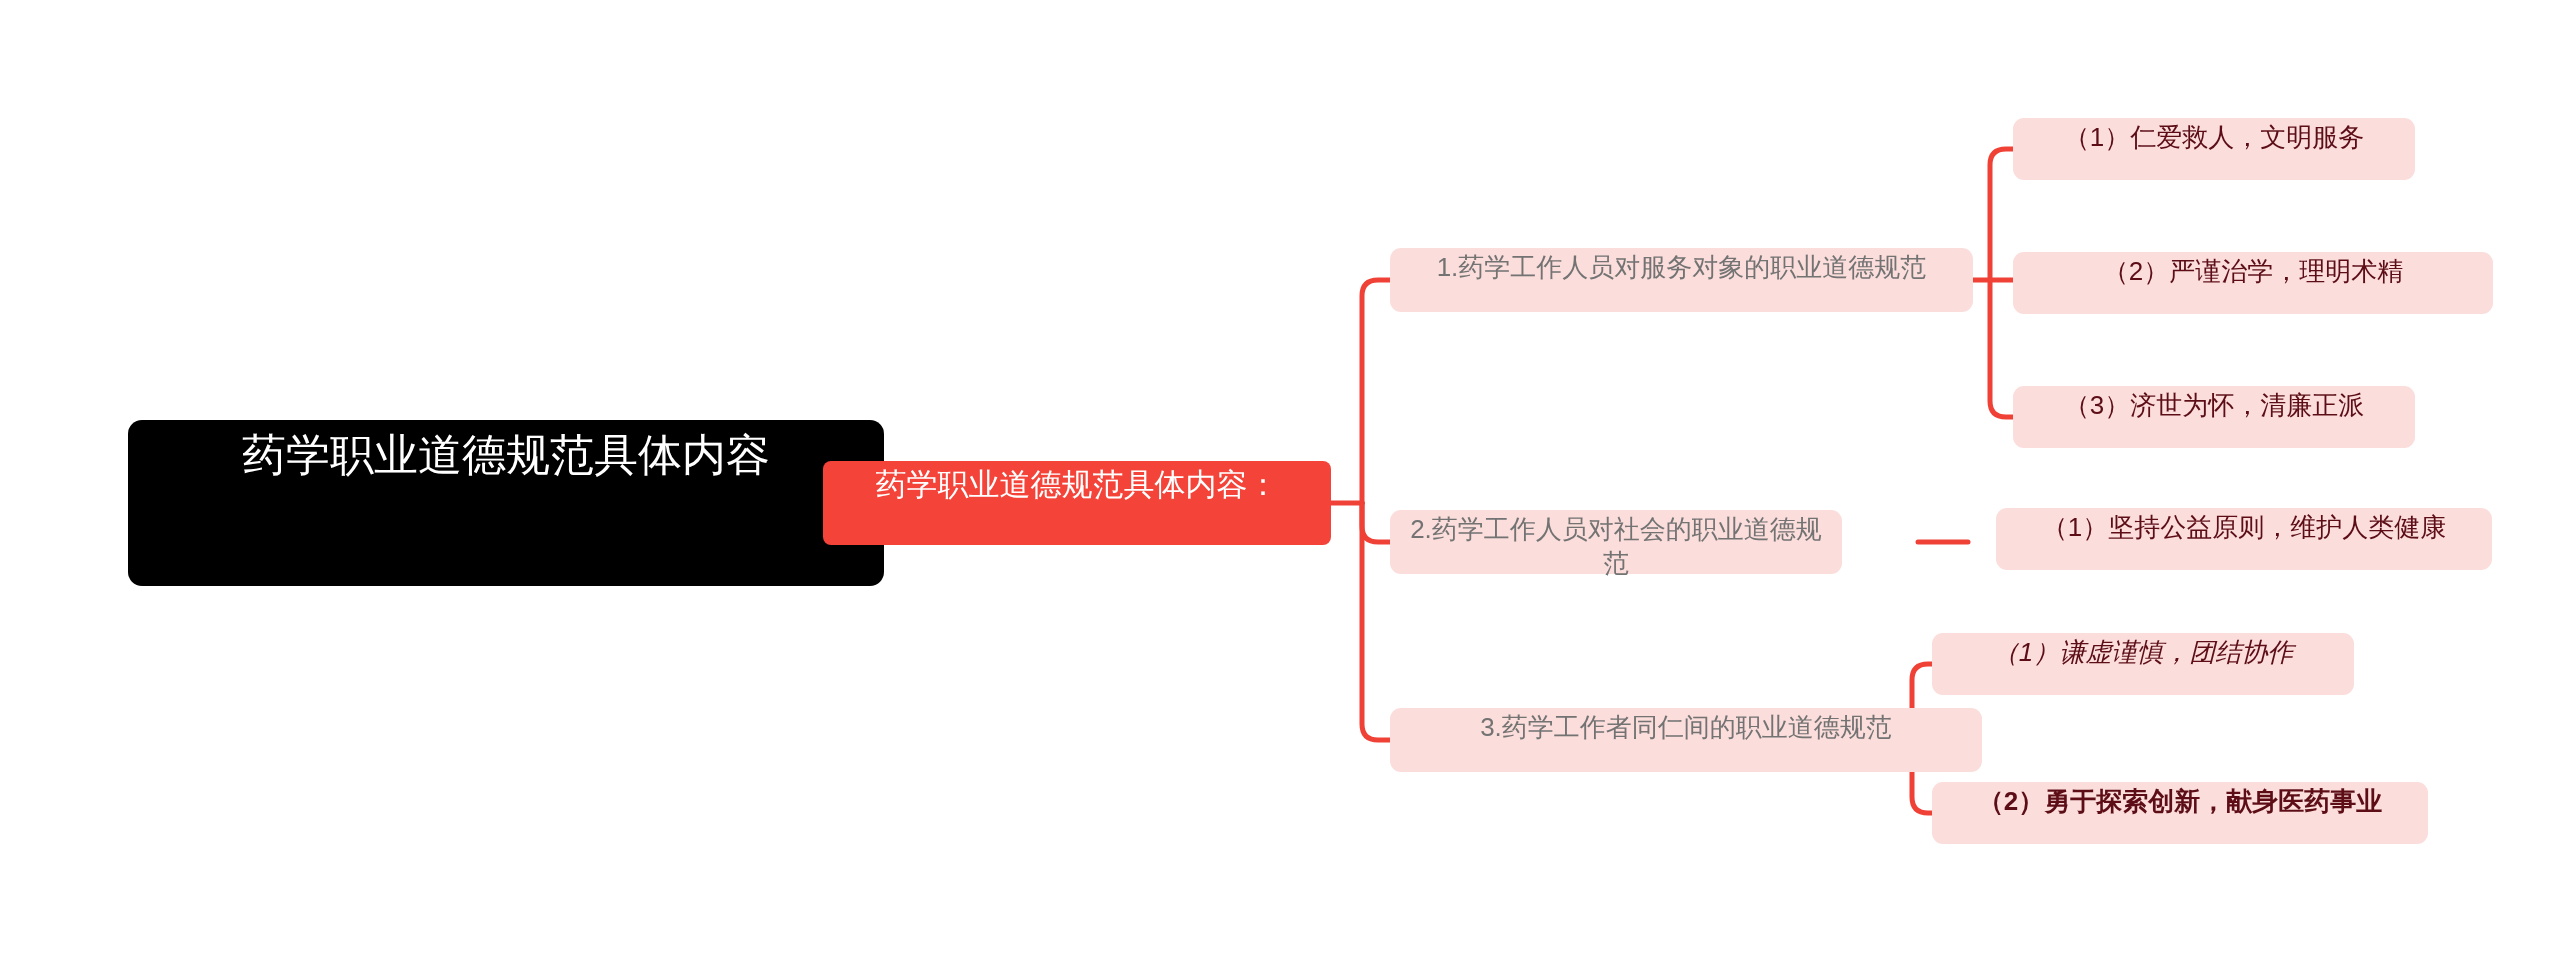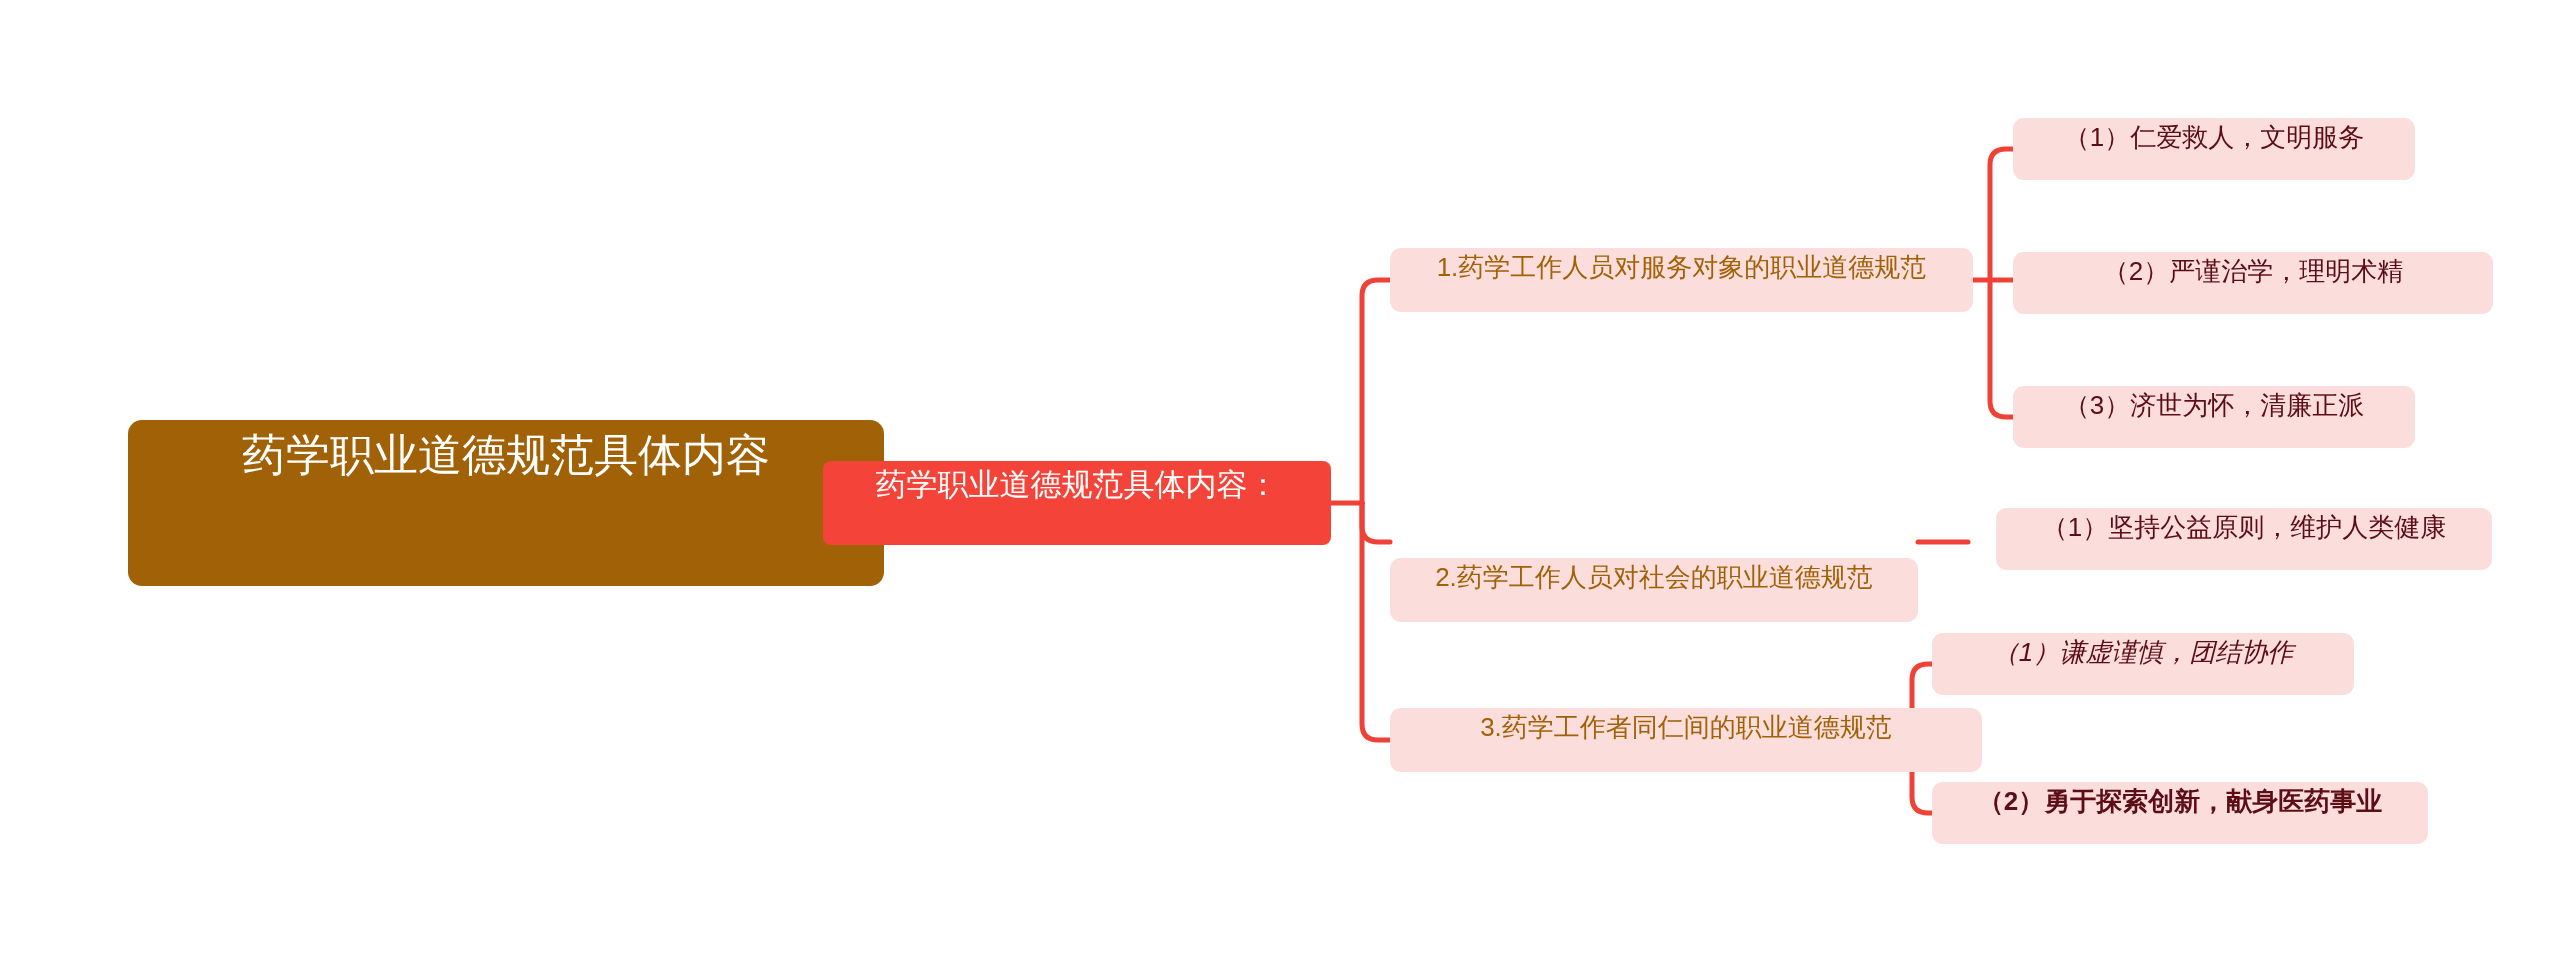--- a/index.html
+++ b/index.html
@@ -41,21 +41,21 @@
     white-space: pre-wrap;
     line-height: 1.32;
   }
 
   
   .node-root {
     left: 128px;
     top: 420px;
     width: 756px;
     height: 166px;
-    background: #a16207;
+    background: #000000;
     color: #ffffff;
     border-radius: 14px;
     font-size: 44px;
     padding: 6px 26px;
   }
 
   
   .node-l2 {
     left: 823px;
     top: 461px;
@@ -64,28 +64,28 @@
     background: #f4443a;
     color: #ffffff;
     border-radius: 8px;
     font-size: 31px;
     padding: 4px 20px;
   }
 
   
   .node-l3 {
     background: #fbdddb;
-    color: #a16207;
+    color: #737373;
     border-radius: 11px;
     font-size: 26px;
     height: 64px;
     padding: 2px 18px;
   }
   .l3-1 { left: 1390px; top: 248px; width: 583px; }
-  .l3-2 { left: 1390px; top: 510px; width: 528px; margin-top: 48px; }
+  .l3-2 { left: 1390px; top: 510px; width: 452px; }
   .l3-3 { left: 1390px; top: 708px; width: 592px; }
 
   
   .node-l4 {
     background: #fbdddb;
     color: #5c0d16;
     border-radius: 11px;
     font-size: 26px;
     height: 62px;
     padding: 2px 18px;

